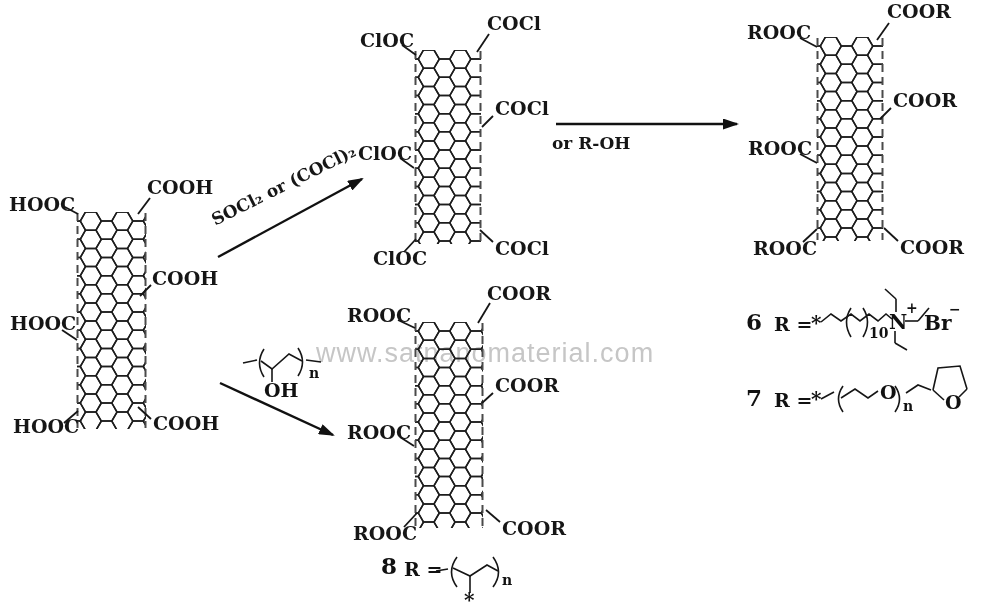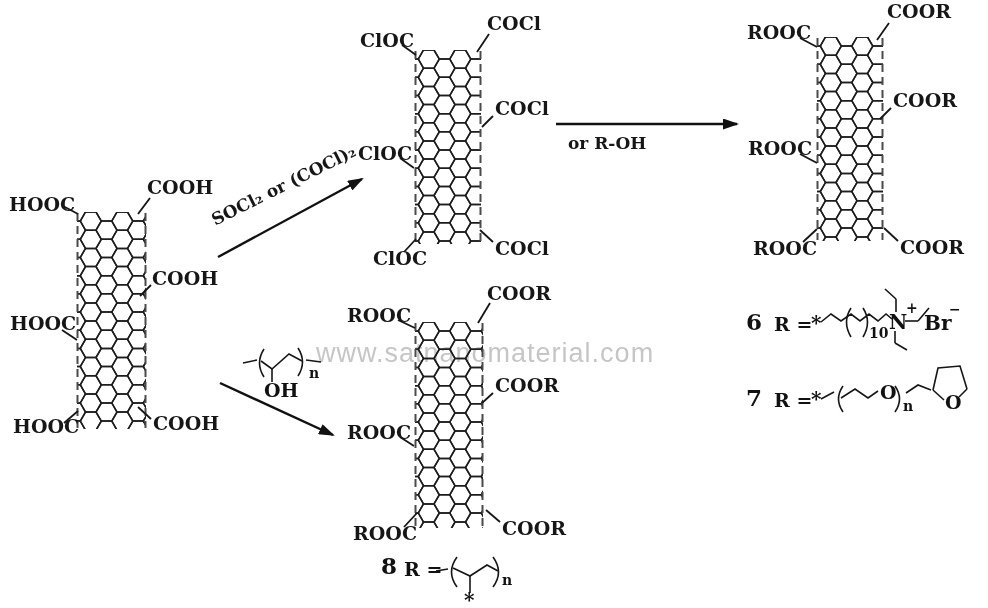--- a/index.html
+++ b/index.html
@@ -450,21 +450,21 @@
   <span class="fg" style="left:900px;top:238px">COOR</span>
 
   <span class="fg" style="left:347px;top:306px">ROOC</span>
   <span class="fg" style="left:487px;top:284px">COOR</span>
   <span class="fg" style="left:495px;top:376px">COOR</span>
   <span class="fg" style="left:347px;top:423px">ROOC</span>
   <span class="fg" style="left:353px;top:524px">ROOC</span>
   <span class="fg" style="left:502px;top:519px">COOR</span>
 
   <div class="rxn center rot" style="left:204px;top:177px;width:160px">SOCl₂ or (COCl)₂</div>
-  <div class="rxn" style="left:568px;top:135px">or R-OH</div>
+  <div class="rxn" style="left:552px;top:135px">or R-OH</div>
 
   <span class="legend-num" style="left:746px;top:310px">6</span>
   <span class="legend-r" style="left:774px;top:315px">R =</span>
   <span class="legend-num" style="left:746px;top:386px">7</span>
   <span class="legend-r" style="left:774px;top:391px">R =</span>
   <span class="legend-num" style="left:381px;top:554px">8</span>
   <span class="legend-r" style="left:404px;top:560px">R =</span>
 
   <svg class="overlay" width="988" height="608">
     <defs>

